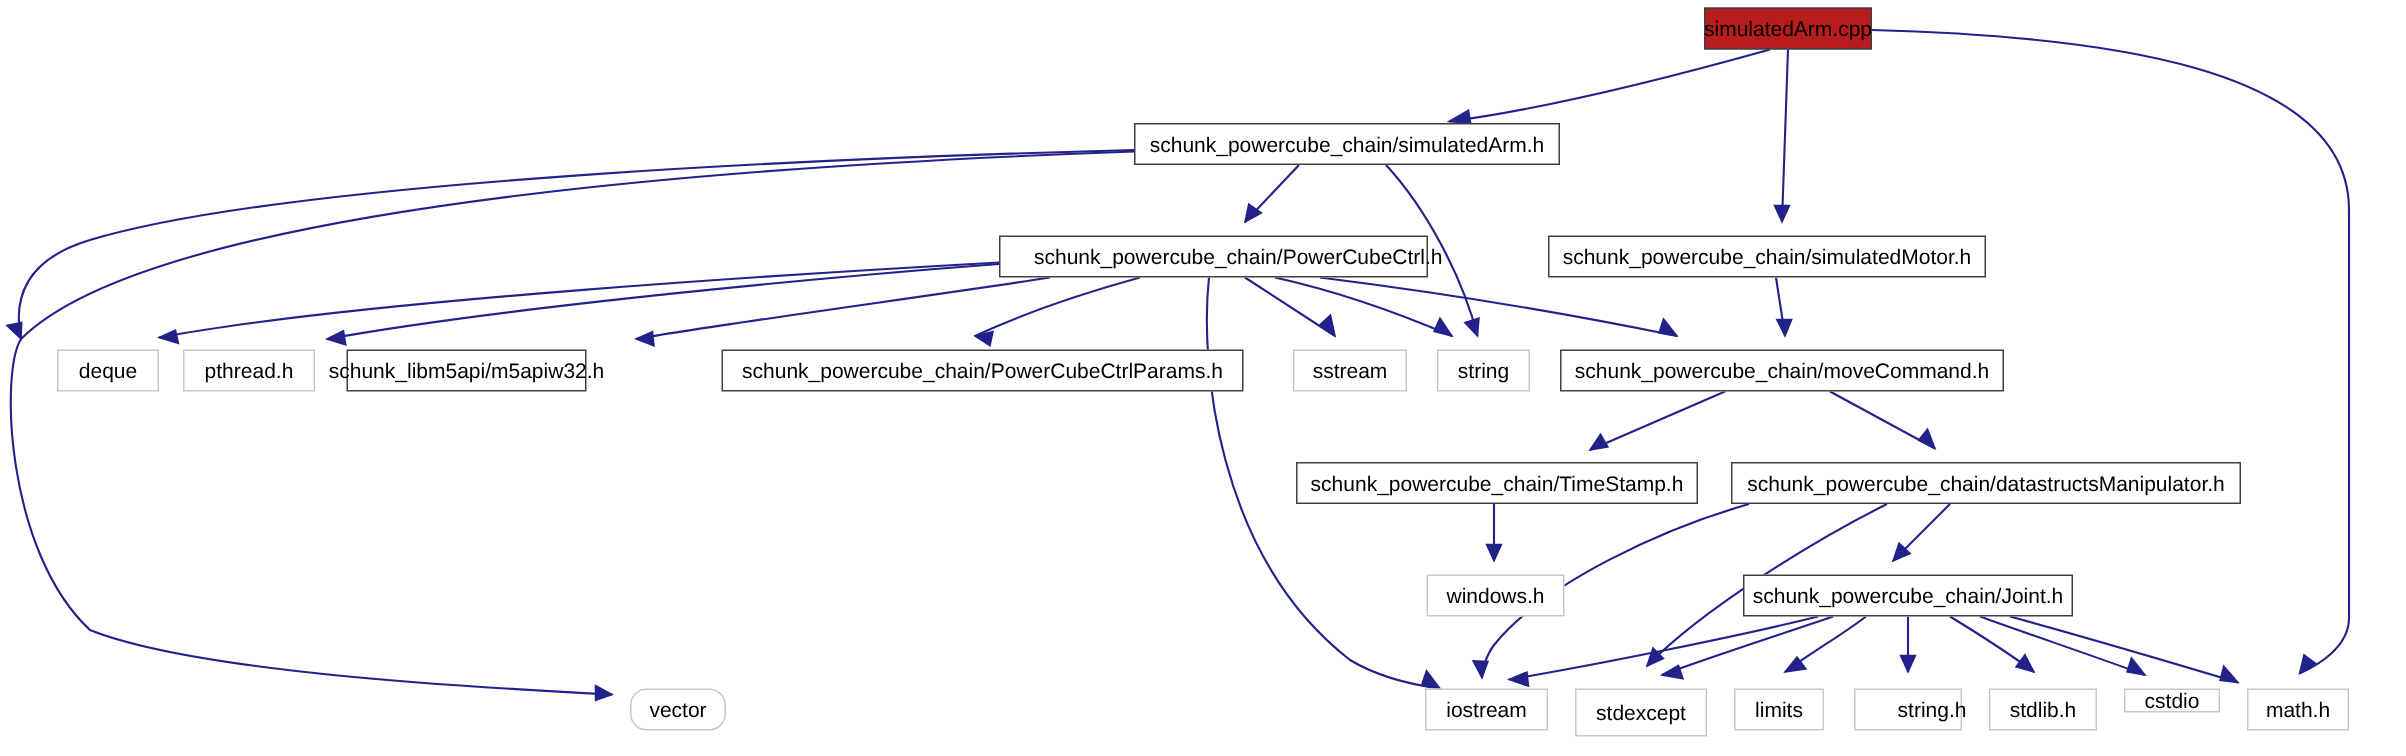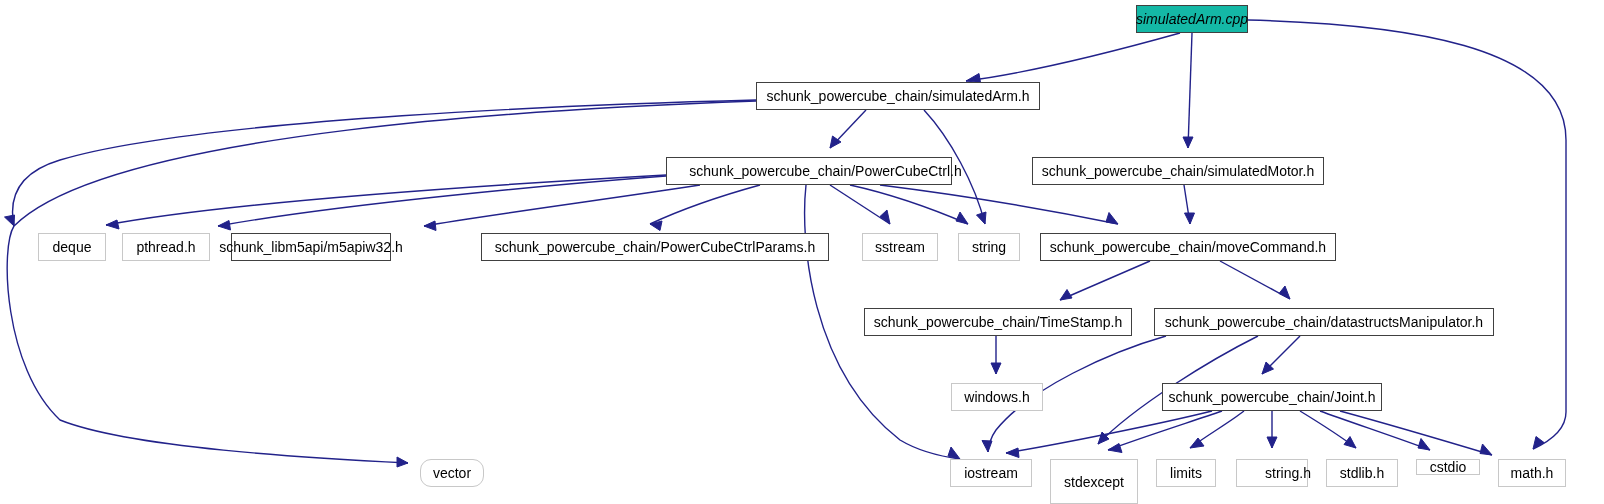--- a/index.html
+++ b/index.html
@@ -34,23 +34,22 @@
     white-space: nowrap;
     background: #ffffff;
     border: 1px solid #c8c8c8;
     cursor: pointer;
     user-select: none;
   }
   .node.local {
     border: 1.6px solid #404040;
   }
   .node.current {
-    background: #14b8a6;
+    background: #b91c1c;
     border: 1.6px solid #404040;
-    font-style: italic;
   }
   .edge-path {
     fill: none;
     stroke: #22228a;
     stroke-width: 1.4px;
   }
   .edge-head {
     fill: #22228a;
     stroke: #22228a;
     stroke-width: 1px;
@@ -225,21 +224,21 @@
       </div>
       <div class="node local" style="left: 1162px; top: 383px; width: 220px; height: 28px;">
         <span>schunk_powercube_chain/Joint.h</span>
       </div>
       <div class="node system" style="left: 420px; top: 459px; width: 64px; height: 28px; border-radius: 11px;">
         <span>vector</span>
       </div>
       <div class="node system" style="left: 950px; top: 459px; width: 82px; height: 28px;">
         <span>iostream</span>
       </div>
-      <div class="node system" style="left: 1050px; top: 459px; width: 88px; height: 45px;">
+      <div class="node system" style="left: 1050px; top: 459px; width: 88px; height: 32px;">
         <span>stdexcept</span>
       </div>
       <div class="node system" style="left: 1156px; top: 459px; width: 60px; height: 28px;">
         <span>limits</span>
       </div>
       <div class="node system" style="left: 1236px; top: 459px; width: 72px; height: 28px; padding-left: 32px;">
         <span>string.h</span>
       </div>
       <div class="node system" style="left: 1326px; top: 459px; width: 72px; height: 28px;">
         <span>stdlib.h</span>

